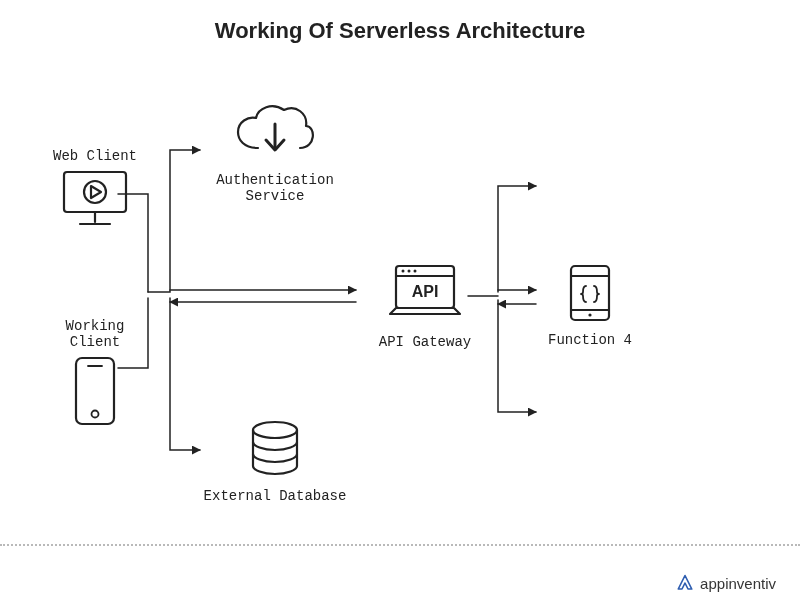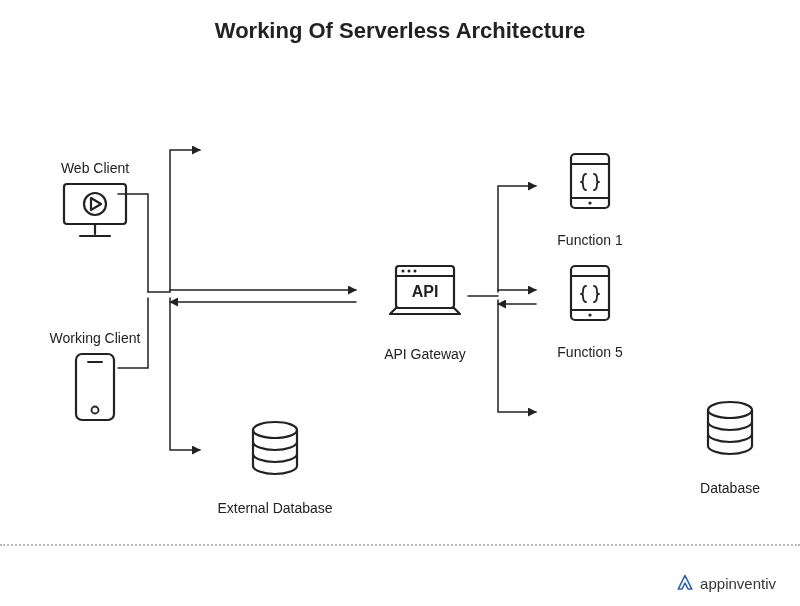--- a/index.html
+++ b/index.html
@@ -25,21 +25,22 @@
     text-align: center;
     font-size: 22px;
     font-weight: 700;
   }
   .node {
     position: absolute;
     text-align: center;
   }
   .node .label {
     font-size: 14px;
-    margin-top: 20px;
+    margin-top: 8px;
+    font-family: Liberation Mono, monospace;
   }
   .label-above {
     margin-bottom: 4px;
   }
   svg { display: block; margin: 0 auto; }
   .icon-stroke { stroke: #222; stroke-width: 2.2; fill: none; stroke-linecap: round; stroke-linejoin: round; }
   .icon-stroke-thin { stroke: #222; stroke-width: 1.8; fill: none; stroke-linecap: round; stroke-linejoin: round; }
   .sep {
     position: absolute;
     left: 0; right: 0;
@@ -80,20 +81,28 @@
 
   <div class="node" style="left:40px; top:310px; width:110px;">
     <div class="label label-above">Working Client</div>
     <svg width="50" height="74" viewBox="0 0 50 74">
       <rect x="6" y="4" width="38" height="66" rx="6" class="icon-stroke"></rect>
       <line x1="18" y1="12" x2="32" y2="12" class="icon-stroke-thin"></line>
       <circle cx="25" cy="60" r="3.5" class="icon-stroke-thin"></circle>
     </svg>
   </div>
 
+  <div class="node" style="left:190px; top:100px; width:170px;">
+    <svg width="90" height="64" viewBox="0 0 90 64">
+      <path d="M28 48 C14 48 8 40 8 32 C8 22 18 16 26 18 C28 8 42 2 54 10 C66 4 78 14 76 26 C86 26 86 48 70 48" class="icon-stroke"></path>
+      <line x1="45" y1="24" x2="45" y2="48" class="icon-stroke" style="stroke-width:3"></line>
+      <path d="M36 40 L45 50 L54 40" class="icon-stroke" style="stroke-width:3"></path>
+    </svg>
+    <div class="label">Authentication Service</div>
+  </div>
 
   <div class="node" style="left:360px; top:260px; width:130px;">
     <svg width="78" height="66" viewBox="0 0 78 66">
       <rect x="10" y="6" width="58" height="42" rx="3" class="icon-stroke"></rect>
       <line x1="10" y1="16" x2="68" y2="16" class="icon-stroke-thin"></line>
       <circle cx="17" cy="11" r="1.5" fill="#222"></circle>
       <circle cx="23" cy="11" r="1.5" fill="#222"></circle>
       <circle cx="29" cy="11" r="1.5" fill="#222"></circle>
       <path d="M4 54 L74 54 L68 48 L10 48 Z" class="icon-stroke"></path>
       <text x="39" y="37" text-anchor="middle" font-size="16" font-weight="700" fill="#222" font-family="Arial">API</text>
@@ -104,54 +113,34 @@
   <div class="node" style="left:200px; top:420px; width:150px;">
     <svg width="56" height="60" viewBox="0 0 56 60">
       <ellipse cx="28" cy="10" rx="22" ry="8" class="icon-stroke"></ellipse>
       <path d="M6 10 V46 C6 50 16 54 28 54 C40 54 50 50 50 46 V10" class="icon-stroke"></path>
       <path d="M6 22 C6 26 16 30 28 30 C40 30 50 26 50 22" class="icon-stroke"></path>
       <path d="M6 34 C6 38 16 42 28 42 C40 42 50 38 50 34" class="icon-stroke"></path>
     </svg>
     <div class="label">External Database</div>
   </div>
 
-  <div class="node" style="left:540px; top:150px; width:100px;">
-    <svg width="46" height="62" viewBox="0 0 46 62">
-      <rect x="4" y="4" width="38" height="54" rx="4" class="icon-stroke"></rect>
-      <line x1="4" y1="14" x2="42" y2="14" class="icon-stroke-thin"></line>
-      <line x1="4" y1="48" x2="42" y2="48" class="icon-stroke-thin"></line>
-      <circle cx="23" cy="53" r="1.6" fill="#222"></circle>
-      <path d="M19 24 C16 24 16 28 16 30 C16 32 14 32 14 32 C14 32 16 32 16 34 C16 36 16 40 19 40" class="icon-stroke-thin"></path>
-      <path d="M27 24 C30 24 30 28 30 30 C30 32 32 32 32 32 C32 32 30 32 30 34 C30 36 30 40 27 40" class="icon-stroke-thin"></path>
-    </svg>
-    <div class="label">Function 1</div>
-  </div>
 
   <div class="node" style="left:540px; top:262px; width:100px;">
     <svg width="46" height="62" viewBox="0 0 46 62">
       <rect x="4" y="4" width="38" height="54" rx="4" class="icon-stroke"></rect>
       <line x1="4" y1="14" x2="42" y2="14" class="icon-stroke-thin"></line>
       <line x1="4" y1="48" x2="42" y2="48" class="icon-stroke-thin"></line>
       <circle cx="23" cy="53" r="1.6" fill="#222"></circle>
       <path d="M19 24 C16 24 16 28 16 30 C16 32 14 32 14 32 C14 32 16 32 16 34 C16 36 16 40 19 40" class="icon-stroke-thin"></path>
       <path d="M27 24 C30 24 30 28 30 30 C30 32 32 32 32 32 C32 32 30 32 30 34 C30 36 30 40 27 40" class="icon-stroke-thin"></path>
     </svg>
-    <div class="label">Function 5</div>
+    <div class="label">Function 4</div>
   </div>
 
 
-  <div class="node" style="left:680px; top:400px; width:100px;">
-    <svg width="56" height="60" viewBox="0 0 56 60">
-      <ellipse cx="28" cy="10" rx="22" ry="8" class="icon-stroke"></ellipse>
-      <path d="M6 10 V46 C6 50 16 54 28 54 C40 54 50 50 50 46 V10" class="icon-stroke"></path>
-      <path d="M6 22 C6 26 16 30 28 30 C40 30 50 26 50 22" class="icon-stroke"></path>
-      <path d="M6 34 C6 38 16 42 28 42 C40 42 50 38 50 34" class="icon-stroke"></path>
-    </svg>
-    <div class="label">Database</div>
-  </div>
 
   <svg width="800" height="606" style="position:absolute; left:0; top:0; pointer-events:none;">
     <defs>
       <marker id="arr" viewBox="0 0 10 10" refX="9" refY="5" markerWidth="6" markerHeight="6" orient="auto-start-reverse">
         <path d="M0 0 L10 5 L0 10 Z" fill="#222"></path>
       </marker>
     </defs>
     <g stroke="#222" stroke-width="1.5" fill="none" stroke-linecap="round">
 
       <path d="M118 194 H148 V292 M118 368 H148 V298"></path>

